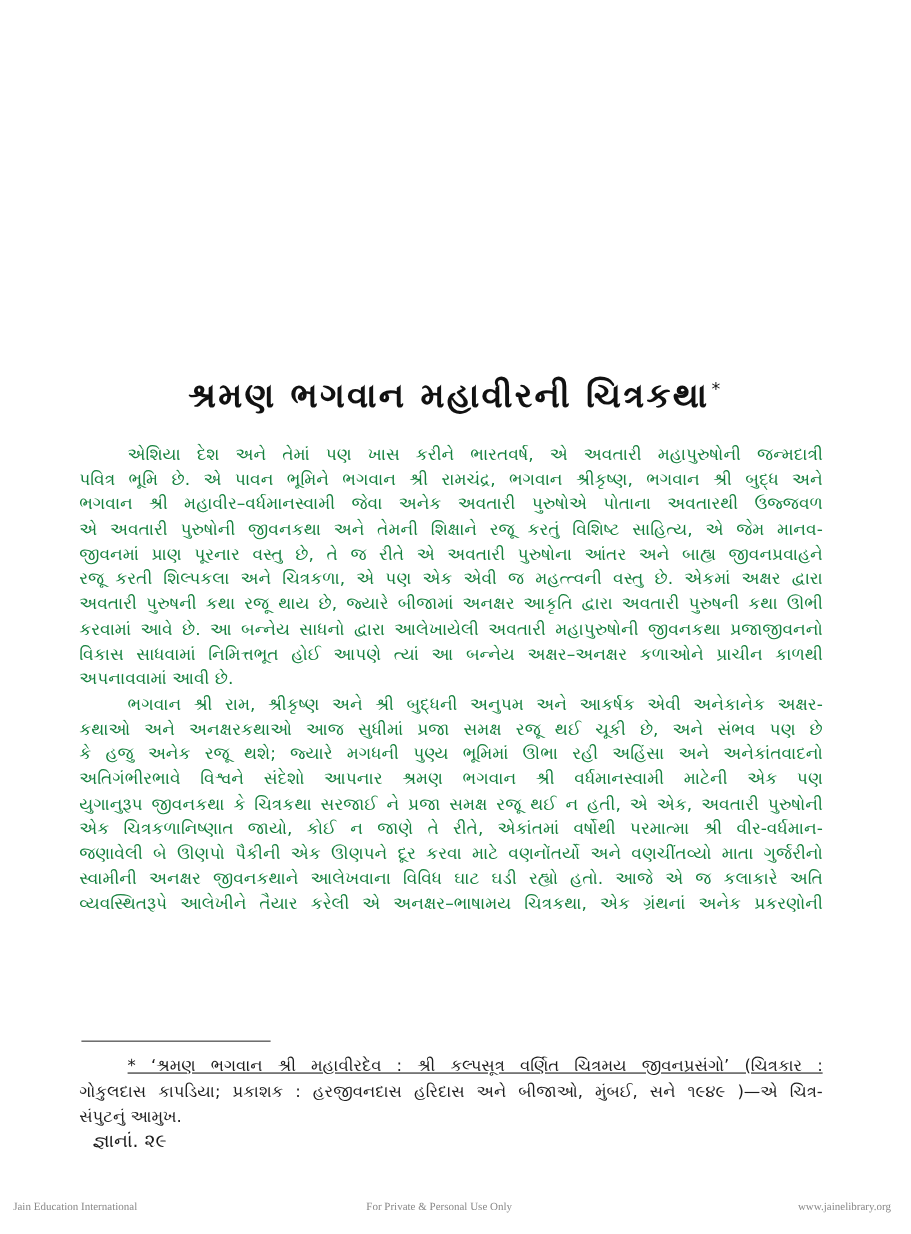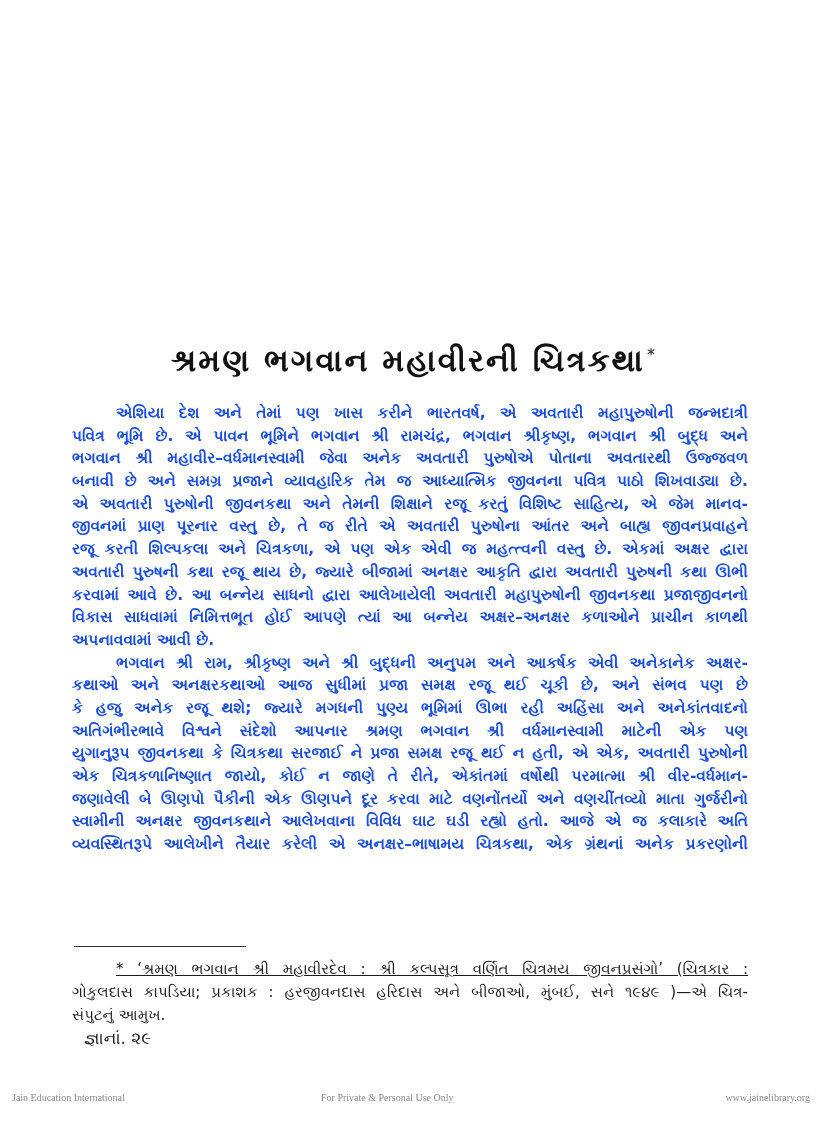--- a/index.html
+++ b/index.html
@@ -4,53 +4,52 @@
 <style>
   html, body { margin: 0; padding: 0; background: #ffffff; }
   body { width: 828px; height: 1122px; position: relative; overflow: hidden;
          font-family: "DejaVu Sans", sans-serif; color: #1a1a1a; }
   .page { position: absolute; left: 0; top: 0; width: 828px; height: 950px; }
   .title { position: absolute; top: 342px; left: 0; width: 828px; text-align: center;
            font-size: 31px; font-weight: bold; letter-spacing: 2px; color: #111; }
   .title sup { font-size: 16px; font-weight: normal; vertical-align: super; margin-left: 2px; }
   .body-text { position: absolute; left: 72px; top: 402px; width: 676px; }
   .line { height: 22.7px; line-height: 22.7px; font-size: 15.5px; white-space: nowrap;
-          text-align: justify; text-align-last: justify; overflow: hidden; color: #1d4ed8; font-weight: bold; }
+          text-align: justify; text-align-last: justify; overflow: hidden; color: #15803d; }
   .line.indent { padding-left: 44px; }
   .line.last { text-align-last: left; }
   .rule { position: absolute; left: 74px; top: 946px; width: 172px; height: 0;
           border-top: 1.5px solid #333; }
   .footnote { position: absolute; left: 72px; top: 958px; width: 676px; }
   .fn-line { height: 23px; line-height: 23px; font-size: 15px; white-space: nowrap;
              text-align: justify; text-align-last: justify; overflow: hidden; color: #1c1c1c; }
   .fn-line.indent { padding-left: 44px; text-decoration: underline; }
   .fn-line.last { text-align-last: left; }
   .page-mark { position: absolute; left: 84px; top: 1028px; font-size: 17px; color: #1c1c1c; }
   .footer { position: absolute; top: 1092px; left: 0; width: 828px; height: 20px;
             font-family: Liberation Serif, serif; font-size: 10px; color: #888; }
   .footer span { position: absolute; top: 0; }
   .f-left { left: 12px; }
-  .f-center { left: 321px; }
+  .f-center { left: 333px; }
   .f-right { right: 18px; }
 </style>
 </head>
 <body>
 
 <div class="page">
 
   <div class="title">
     <span>શ્રમણ  ભગવાન મહાવીરની ચિત્રકથા</span><sup>*</sup>
   </div>
 
   <div class="body-text">
 
     <div class="line indent">એશિયા દેશ અને તેમાં પણ ખાસ કરીને ભારતવર્ષ, એ અવતારી મહાપુરુષોની જન્મદાત્રી</div>
     <div class="line">પવિત્ર ભૂમિ છે. એ પાવન ભૂમિને ભગવાન શ્રી રામચંદ્ર, ભગવાન શ્રીકૃષ્ણ, ભગવાન શ્રી બુદ્ધ અને</div>
     <div class="line">ભગવાન શ્રી મહાવીર–વર્ધમાનસ્વામી જેવા અનેક અવતારી પુરુષોએ પોતાના અવતારથી ઉજ્જવળ</div>
-    <div class="line">બનાવી છે અને સમગ્ર પ્રજાને વ્યાવહારિક તેમ જ આધ્યાત્મિક જીવનના પવિત્ર પાઠો શિખવાડ્યા છે.</div>
     <div class="line">એ અવતારી પુરુષોની જીવનકથા અને તેમની શિક્ષાને રજૂ કરતું વિશિષ્ટ સાહિત્ય, એ જેમ માનવ-</div>
     <div class="line">જીવનમાં પ્રાણ પૂરનાર વસ્તુ છે, તે જ રીતે એ અવતારી પુરુષોના આંતર અને બાહ્ય જીવનપ્રવાહને</div>
     <div class="line">રજૂ કરતી શિલ્પકલા અને ચિત્રકળા, એ પણ એક એવી જ મહત્ત્વની વસ્તુ છે. એકમાં અક્ષર દ્વારા</div>
     <div class="line">અવતારી પુરુષની કથા રજૂ થાય છે, જ્યારે બીજામાં અનક્ષર આકૃતિ દ્વારા અવતારી પુરુષની કથા ઊભી</div>
     <div class="line">કરવામાં આવે છે. આ બન્નેય સાધનો દ્વારા આલેખાયેલી અવતારી મહાપુરુષોની જીવનકથા પ્રજાજીવનનો</div>
     <div class="line">વિકાસ સાધવામાં નિમિત્તભૂત હોઈ આપણે ત્યાં આ બન્નેય અક્ષર–અનક્ષર કળાઓને પ્રાચીન કાળથી</div>
     <div class="line last">અપનાવવામાં આવી છે.</div>
 
     <div class="line indent">ભગવાન શ્રી રામ, શ્રીકૃષ્ણ અને શ્રી બુદ્ધની અનુપમ અને આકર્ષક એવી અનેકાનેક અક્ષર-</div>
     <div class="line">કથાઓ અને અનક્ષરકથાઓ આજ સુધીમાં પ્રજા સમક્ષ રજૂ થઈ ચૂકી છે, અને સંભવ પણ છે</div>

